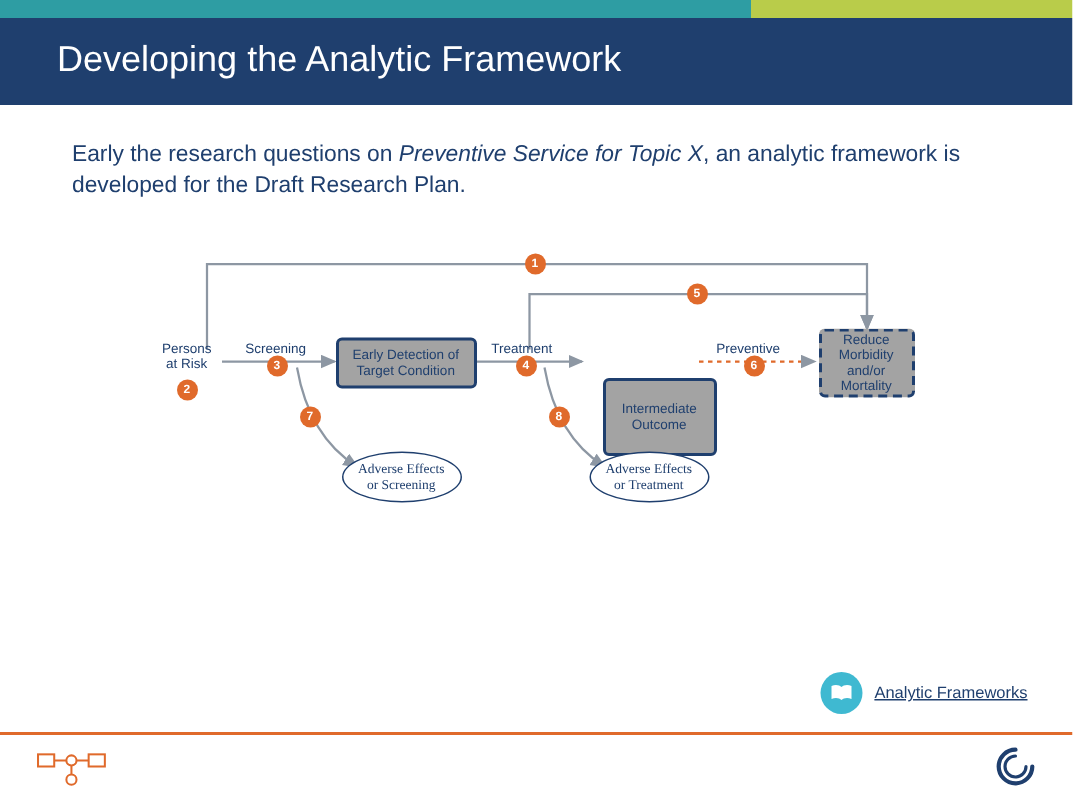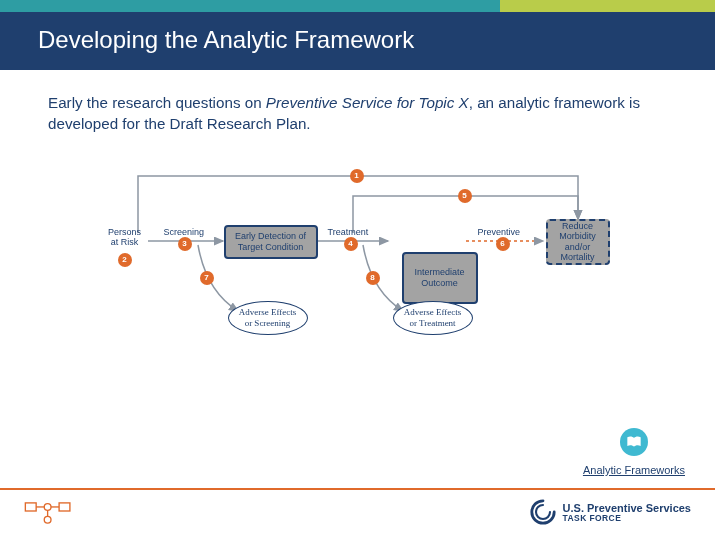--- a/index.html
+++ b/index.html
@@ -19,21 +19,21 @@
   .rect-dashed { border-style:dashed; }
   .ellipse { border:1.5px solid #1f3f6e; border-radius:50%; background:#fff; padding:6px 4px;font-family:Liberation Serif, serif; }
   .plain { }
   
   .kcirc { width:14px; height:14px; border-radius:50%; background:#e06a2b; color:#fff; font-size:8px; font-weight:bold; display:flex; align-items:center; justify-content:center; position:absolute; }
   
   .arrow-label { position:absolute; font-size:9px; color:#1f3f6e; }
   
   svg.arrows { position:absolute; left:0; top:0; width:540px; height:210px; pointer-events:none; }
   
-  .resource-link { position:absolute; right:30px; bottom:60px; display:flex; align-items:center; gap:8px; font-size:11px;flex-direction:column; }
+  .resource-link { position:absolute; right:30px; bottom:60px; display:flex; align-items:center; gap:8px; font-size:11px; }
   .resource-link a { color:#1f3f6e; text-decoration:underline; }
   .book-icon { width:28px; height:28px; background:#3fb9d1; border-radius:50%; display:flex; align-items:center; justify-content:center; color:#fff; }
   .book-icon svg { width:16px; height:14px; }
   
   .bottom-bar { position:absolute; bottom:0; left:0; right:0; height:48px; border-top:2px solid #e06a2b; display:flex; align-items:center; justify-content:space-between; padding:0 24px; background:#fff; }
   .flow-icon svg { width:54px; height:28px; }
   .brand { display:flex; align-items:center; gap:6px; color:#1f3f6e; font-size:11px; line-height:1.1; }
   .brand strong { font-weight:600; }
   .brand-sub { font-size:8.5px; font-weight:700; letter-spacing:.4px; }
   .swirl svg{ width:28px; height:28px; }
@@ -128,18 +128,14 @@
       <circle cx="35" cy="33" r="5" fill="none" stroke="#e06a2b" stroke-width="2"></circle>
     </svg>
   </span>
   <div class="brand">
     <span class="swirl">
       <svg viewBox="0 0 40 40">
           <path d="M20 4 A16 16 0 1 0 36 20" fill="none" stroke="#1f3f6e" stroke-width="4" stroke-linecap="round"></path>
           <path d="M20 10 A10 10 0 1 0 30 20" fill="none" stroke="#1f3f6e" stroke-width="3" stroke-linecap="round"></path>
         </svg>
     </span>
-    <div>
-      <div><strong>U.S. Preventive Services</strong></div>
-      <div class="brand-sub">TASK FORCE</div>
-    </div>
   </div>
 </div>
 
 </body></html>

